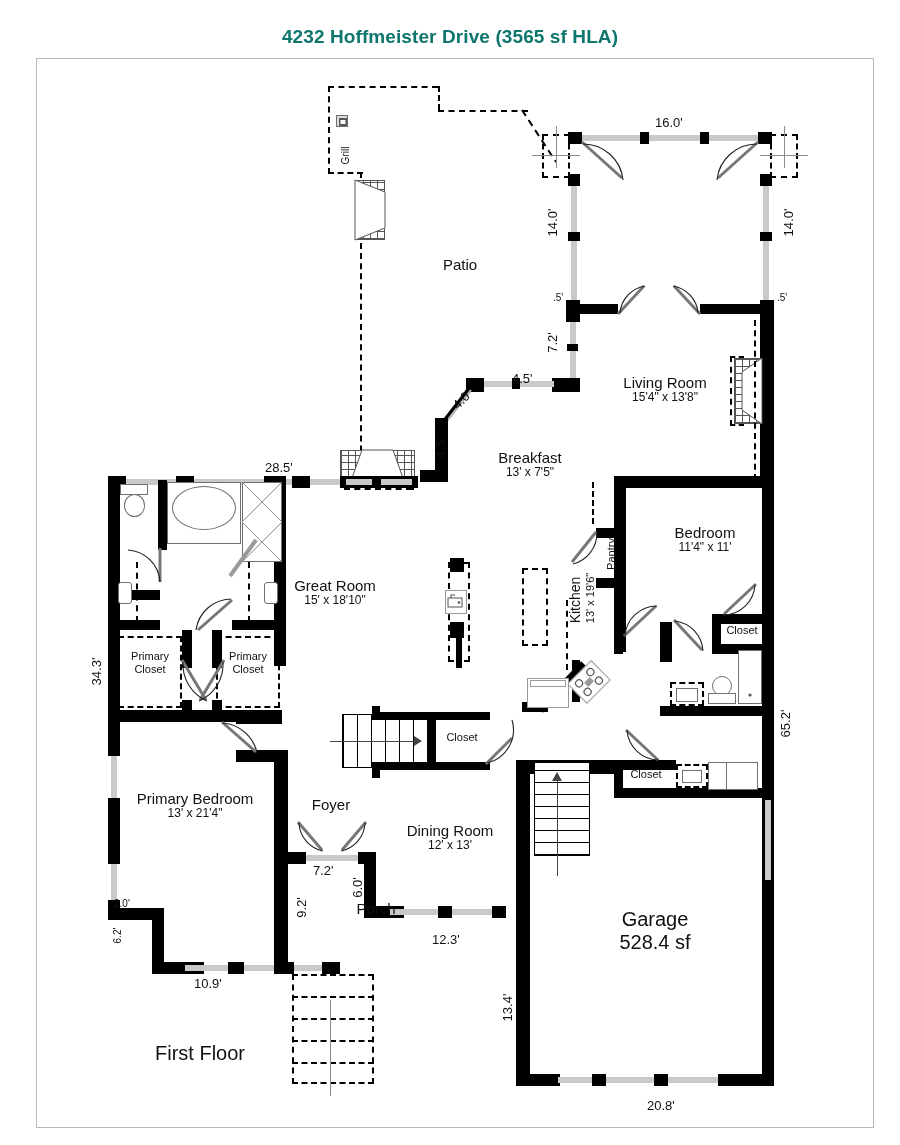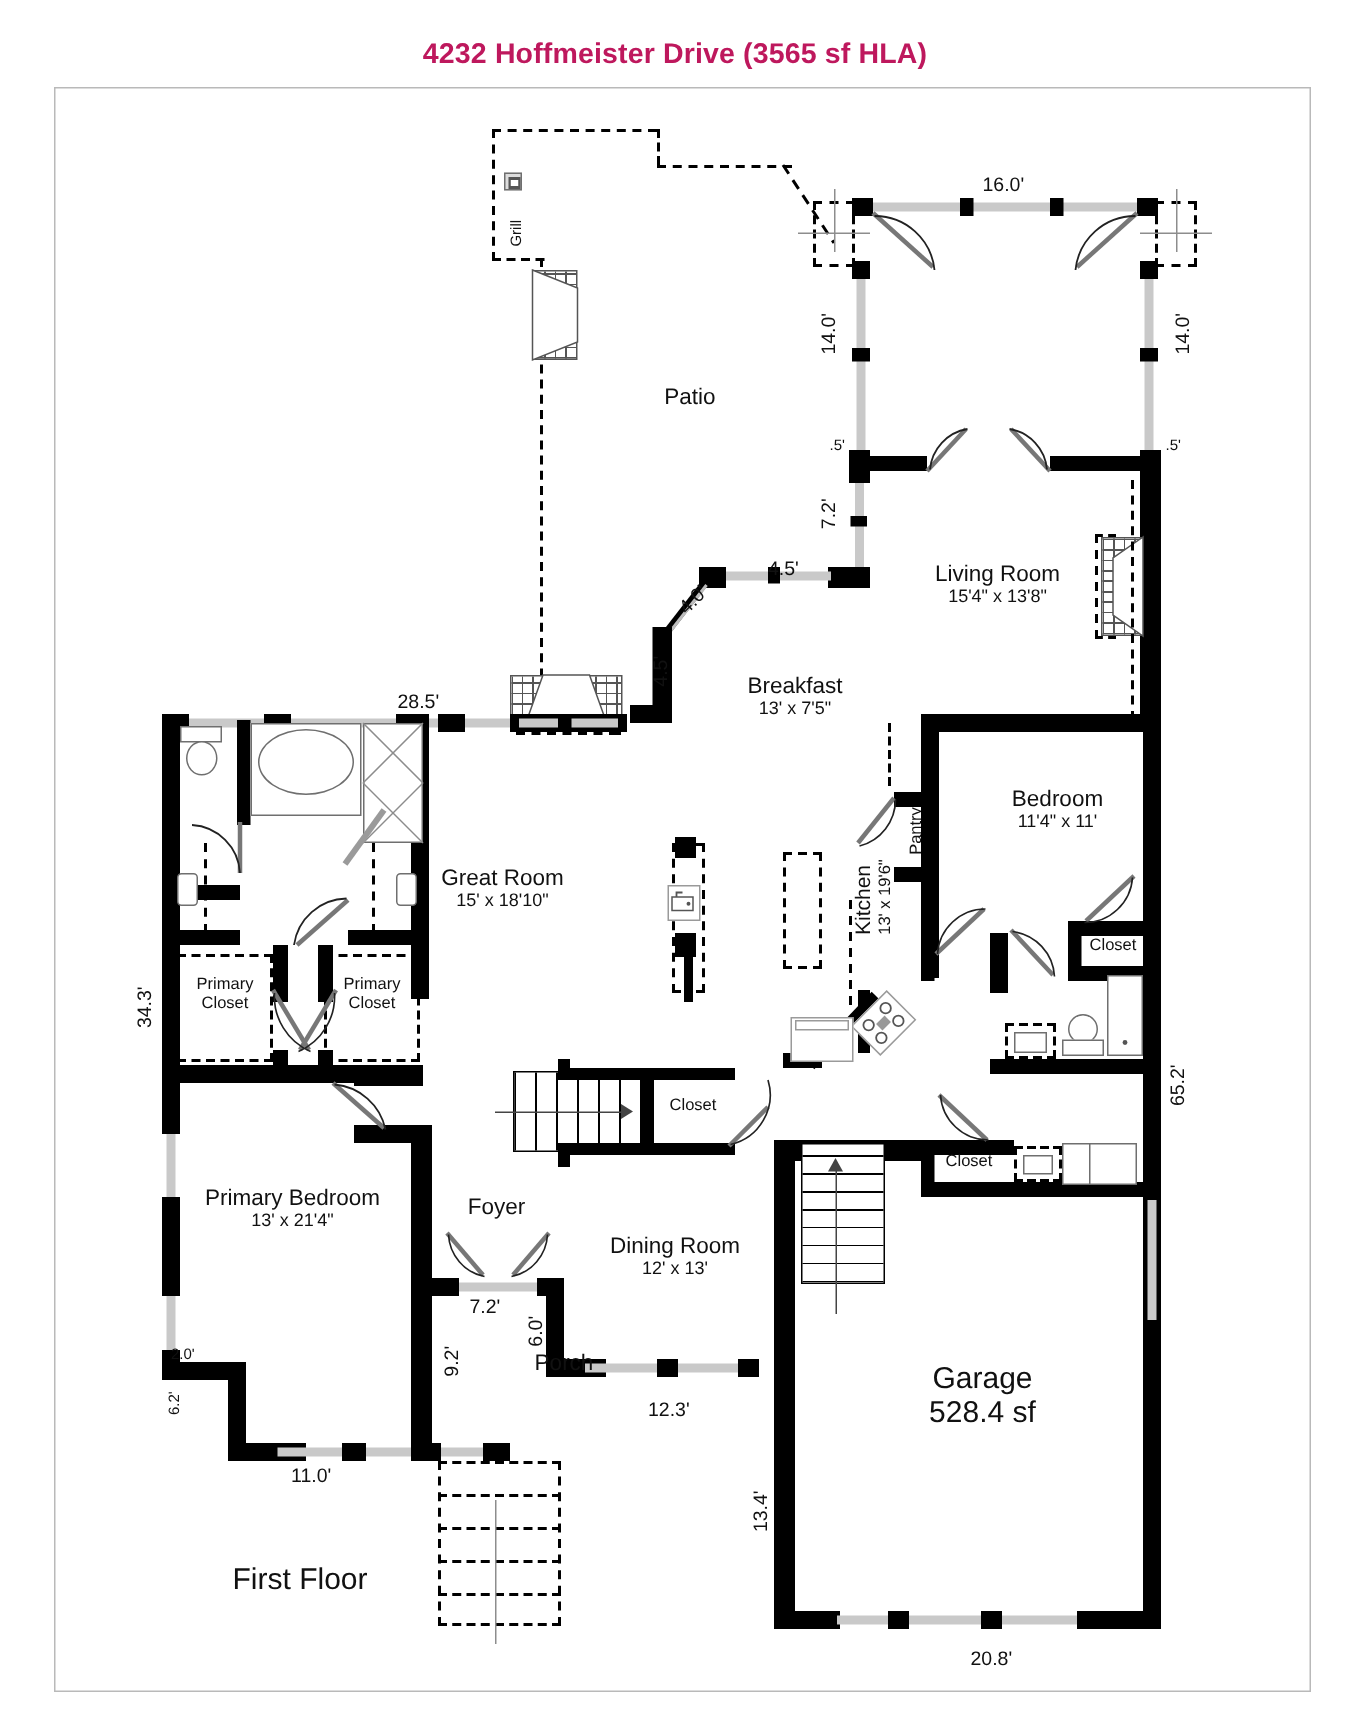--- a/index.html
+++ b/index.html
@@ -16,21 +16,21 @@
     overflow: hidden;
   }
   
   #plan-title {
     position: absolute;
     left: 0; top: 26px;
     width: 900px;
     text-align: center;
     font-size: 19px;
     font-weight: bold;
-    color: #be185d;
+    color: #0f766e;
     letter-spacing: .1px;
   }
   
   #plan-frame {
     position: absolute;
     left: 36px; top: 58px;
     width: 838px; height: 1070px;
     border: 1px solid #b9b9b9;
     background: #fff;
   }
@@ -358,21 +358,21 @@
     <path d="M1,1 A38,38 0 0 1 35,31" stroke="#222" stroke-width="1.2" fill="none"></path>
   </svg>
 
   <div class="room" style="left:130px; top:790px; width:130px;">
     <div class="nm" style="white-space:normal;">Primary Bedroom</div>
     <div class="dim">13' x 21'4"</div>
   </div>
 
   <div class="dimlbl sm" style="left:114px; top:898px;">2.0'</div>
   <div class="dimlbl sm rot90" style="left:100px; top:930px; width:34px; text-align:center;">6.2'</div>
-  <div class="dimlbl" style="left:194px; top:976px;">11.0'</div>
+  <div class="dimlbl" style="left:194px; top:976px;">10.9'</div>
   <div class="dimlbl rot90" style="left:280px; top:900px; width:42px; text-align:center;">9.2'</div>
 
   <div class="room" style="left:296px; top:796px; width:70px;">
     <div class="nm">Foyer</div>
   </div>
   <svg class="door" style="left:296px; top:822px; width:72px; height:32px;">
     <path d="M2,0 L26,28" stroke="#777" stroke-width="3" fill="none"></path>
     <path d="M70,0 L46,28" stroke="#777" stroke-width="3" fill="none"></path>
     <path d="M3,1 A30,30 0 0 0 27,29" stroke="#222" stroke-width="1.1" fill="none"></path>
     <path d="M69,1 A30,30 0 0 1 45,29" stroke="#222" stroke-width="1.1" fill="none"></path>

